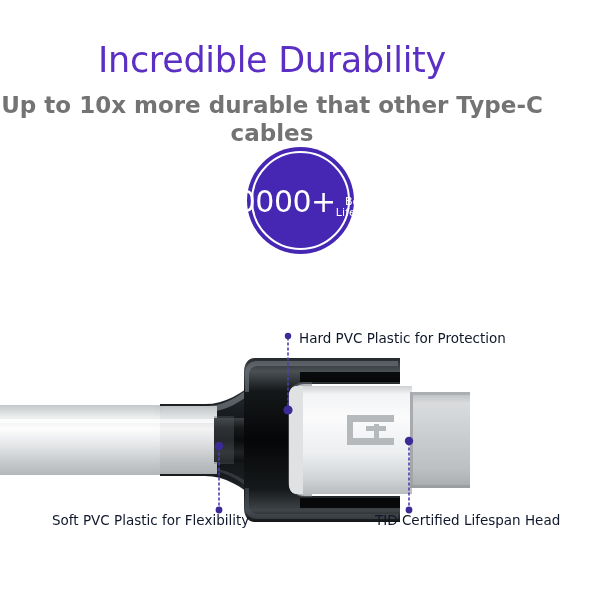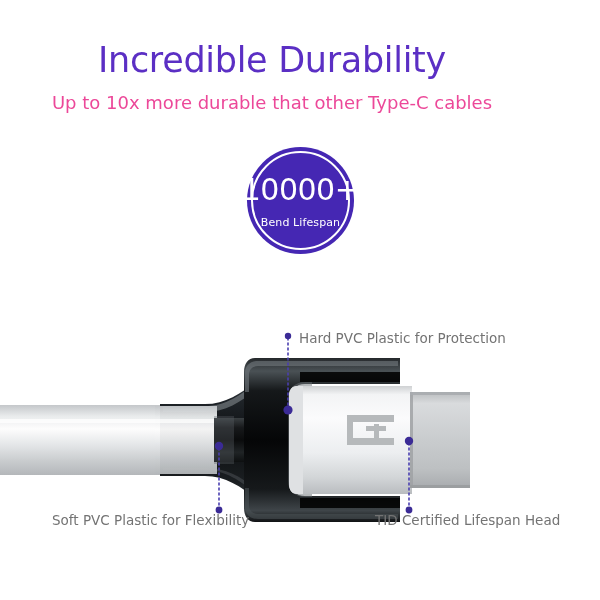--- a/index.html
+++ b/index.html
@@ -29,23 +29,23 @@
     font-size: 35px;
     font-weight: 400;
     letter-spacing: -0.3px;
     color: #5b2fc4;
     line-height: 1.15;
     font-family: "DejaVu Sans", "Liberation Sans", sans-serif;
   }
   .page-subtitle {
     margin: 0;
     padding-top: 12px;
-    font-size: 18px;
-    font-weight: 400;
-    color: #ec4899;
+    font-size: 23px;
+    font-weight: 700;
+    color: #737373;
     line-height: 1.2;
   }
 
   
   .badge-wrap {
     position: absolute;
     left: 247px;
     top: 147px;
     width: 107px;
     height: 107px;
@@ -63,21 +63,21 @@
     right: 4px;
     bottom: 4px;
     border-radius: 50%;
     border: 2px solid #ffffff;
     box-sizing: border-box;
   }
   .badge-inner {
     position: absolute;
     inset: 0;
     display: flex;
-    flex-direction: column;
+    flex-direction: row;
     align-items: center;
     justify-content: center;
   }
   .badge-number {
     color: #ffffff;
     font-size: 30px;
     font-weight: 400;
     line-height: 1;
     letter-spacing: -0.5px;
     margin-top: 2px;
@@ -103,21 +103,21 @@
   .diagram-svg {
     position: absolute;
     left: 0;
     top: 0;
   }
 
   
   .callout-label {
     position: absolute;
     font-size: 13.5px;
-    color: #737373;
+    color: #0f172a;
     white-space: nowrap;
     line-height: 1;
     font-weight: 400;
   }
   .label-hard  { left: 299px; top: 332px; }
   .label-soft  { left: 52px;  top: 514px; }
   .label-tid   { left: 375px; top: 514px; }
 </style>
 </head>
 <body>

